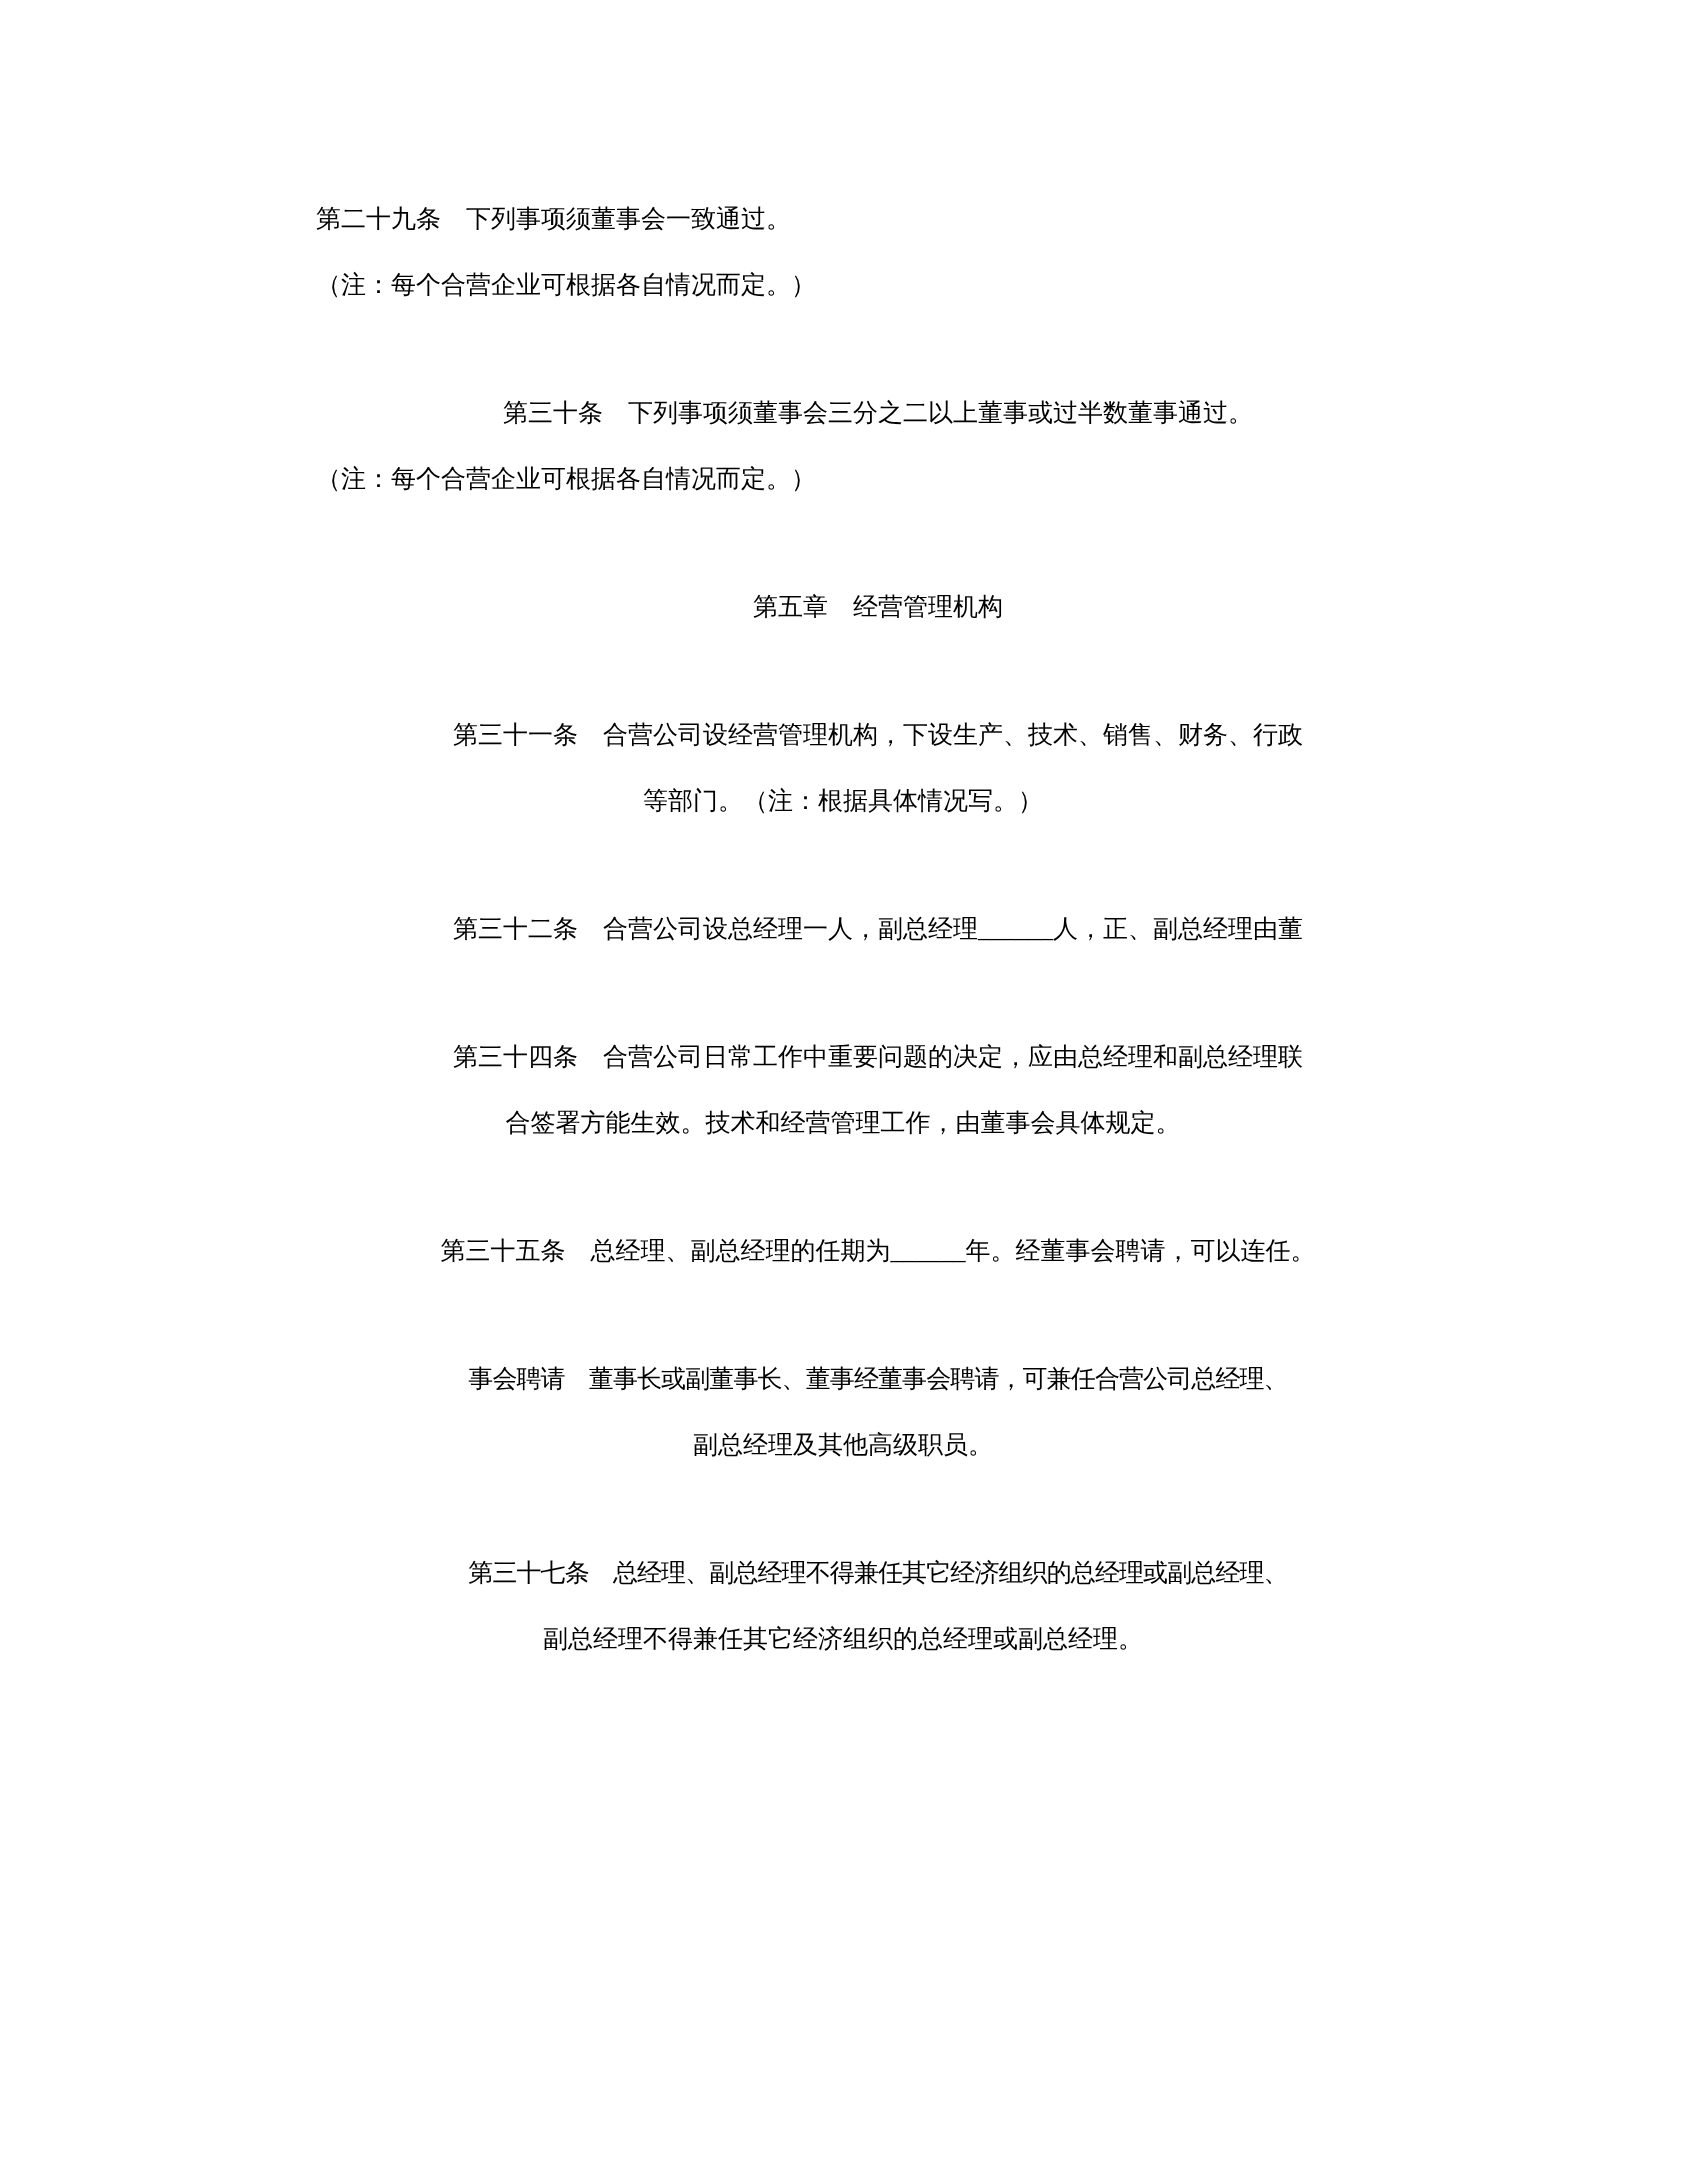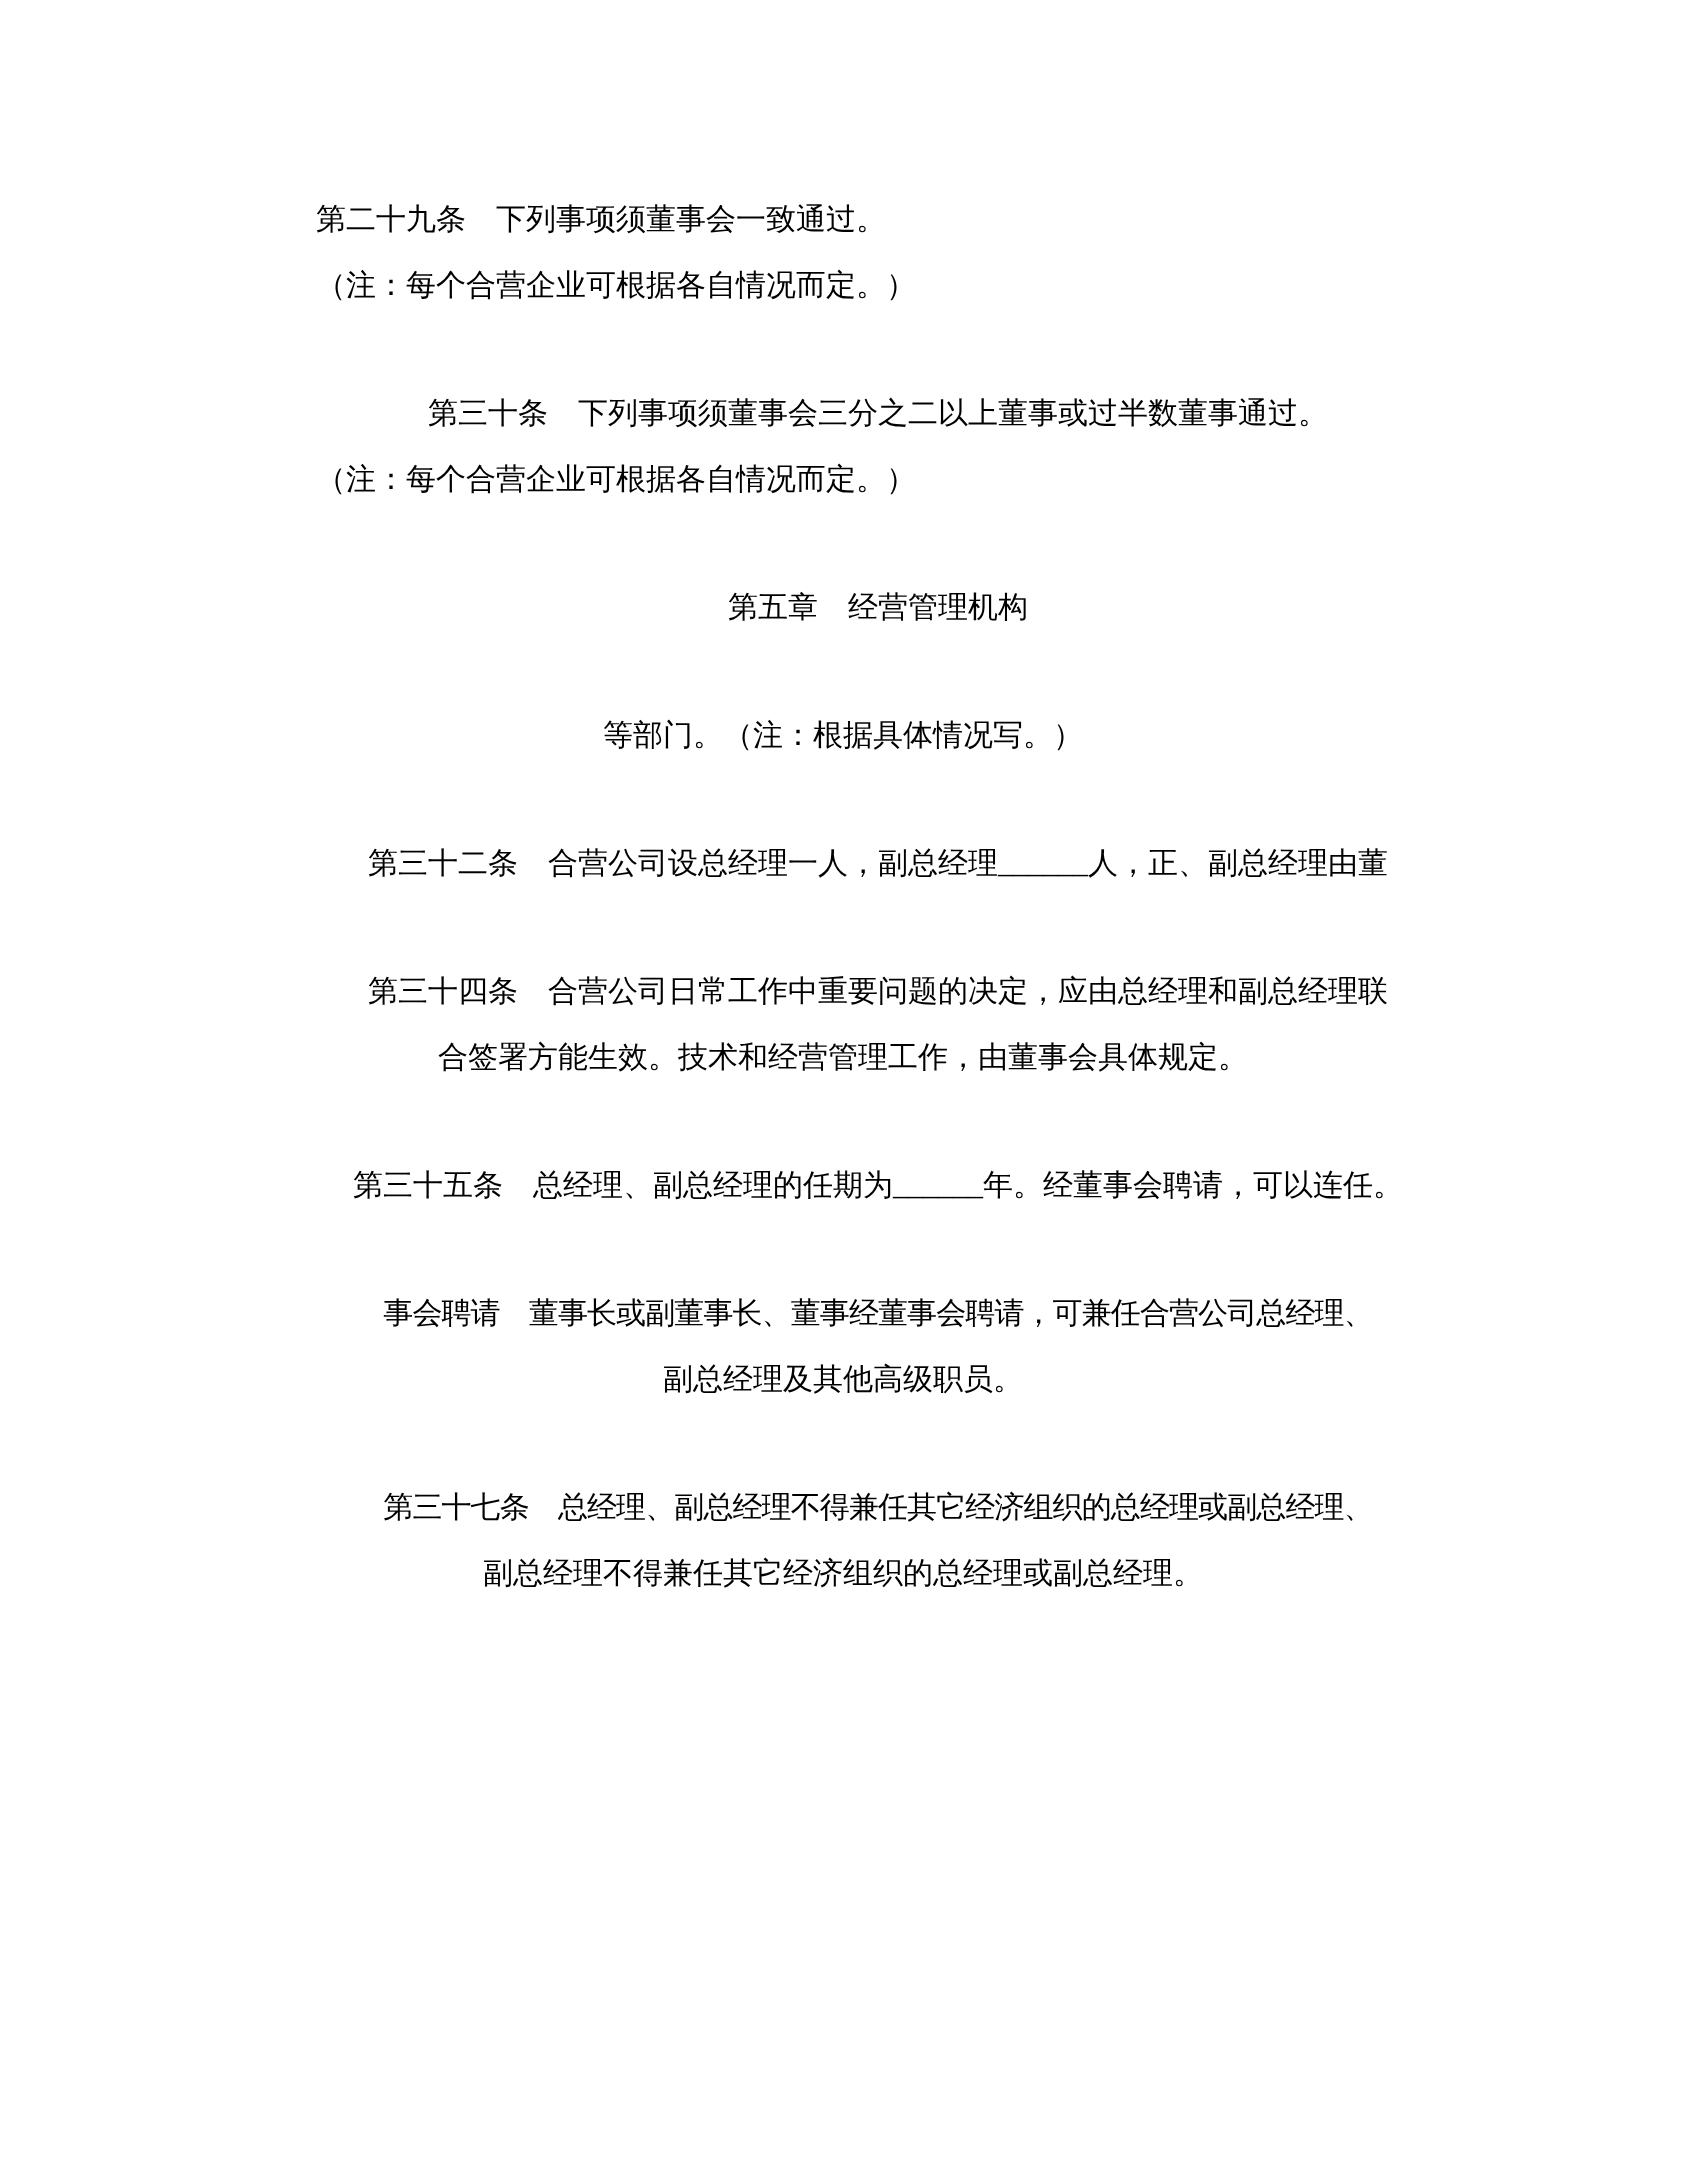--- a/index.html
+++ b/index.html
@@ -23,21 +23,21 @@
   }
   .para {
     margin: 0;
     padding: 0;
   }
   .sp {
     margin-top: 62px;
     text-align: center;
   }
   .line {
-    font-size: 30px;
+    font-size: 25px;
     line-height: 66px;
     white-space: pre;
     color: #000000;
   }
   .ind {
     padding-left: 70px;
   }
   .tight {
     letter-spacing: -0.9px;
   }
@@ -61,20 +61,21 @@
 
   <div class="para">
     <div class="line ind">（注：每个合营企业可根据各自情况而定。）</div>
   </div>
 
   <div class="para sp">
     <div class="line ind">第五章　经营管理机构</div>
   </div>
 
   <div class="para sp">
+    <div class="line ind">第三十一条　合营公司设经营管理机构，下设生产、技术、销售、财务、行政</div>
     <div class="line">等部门。（注：根据具体情况写。）</div>
   </div>
 
   <div class="para sp">
     <div class="line ind">第三十二条　合营公司设总经理一人，副总经理______人，正、副总经理由董</div>
   </div>
 
 
   <div class="para sp">
     <div class="line ind">第三十四条　合营公司日常工作中重要问题的决定，应由总经理和副总经理联</div>

